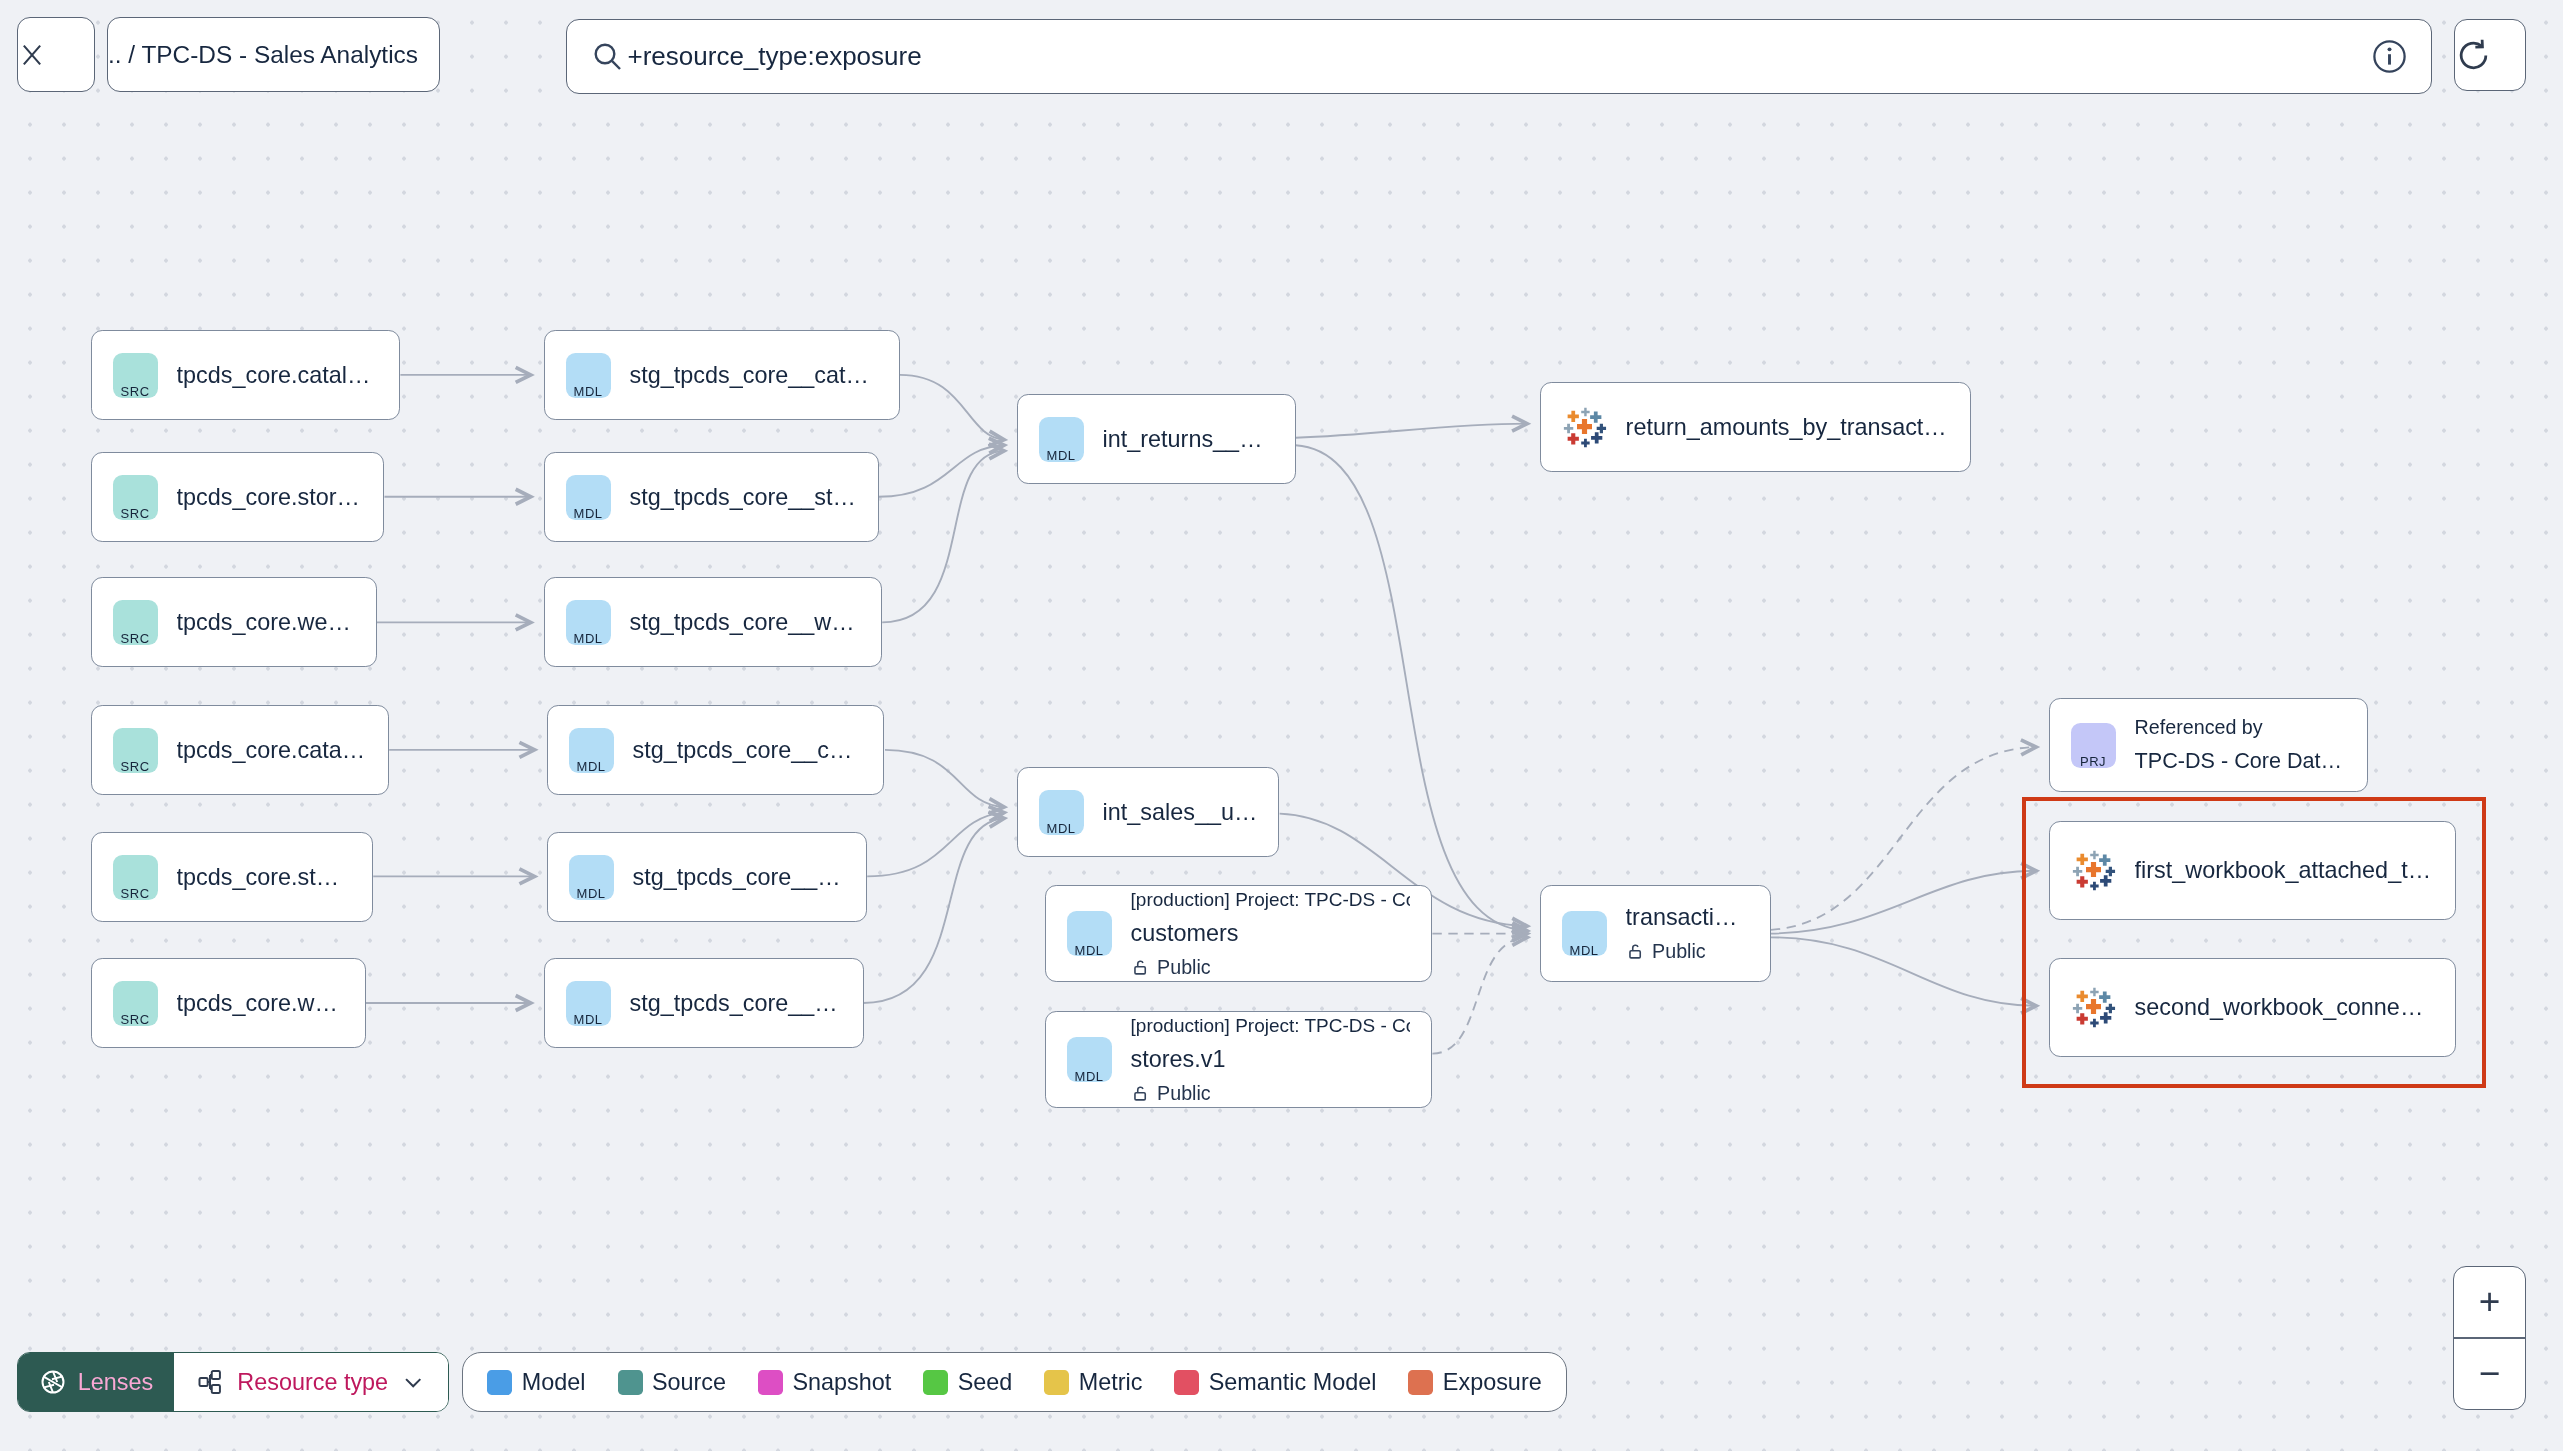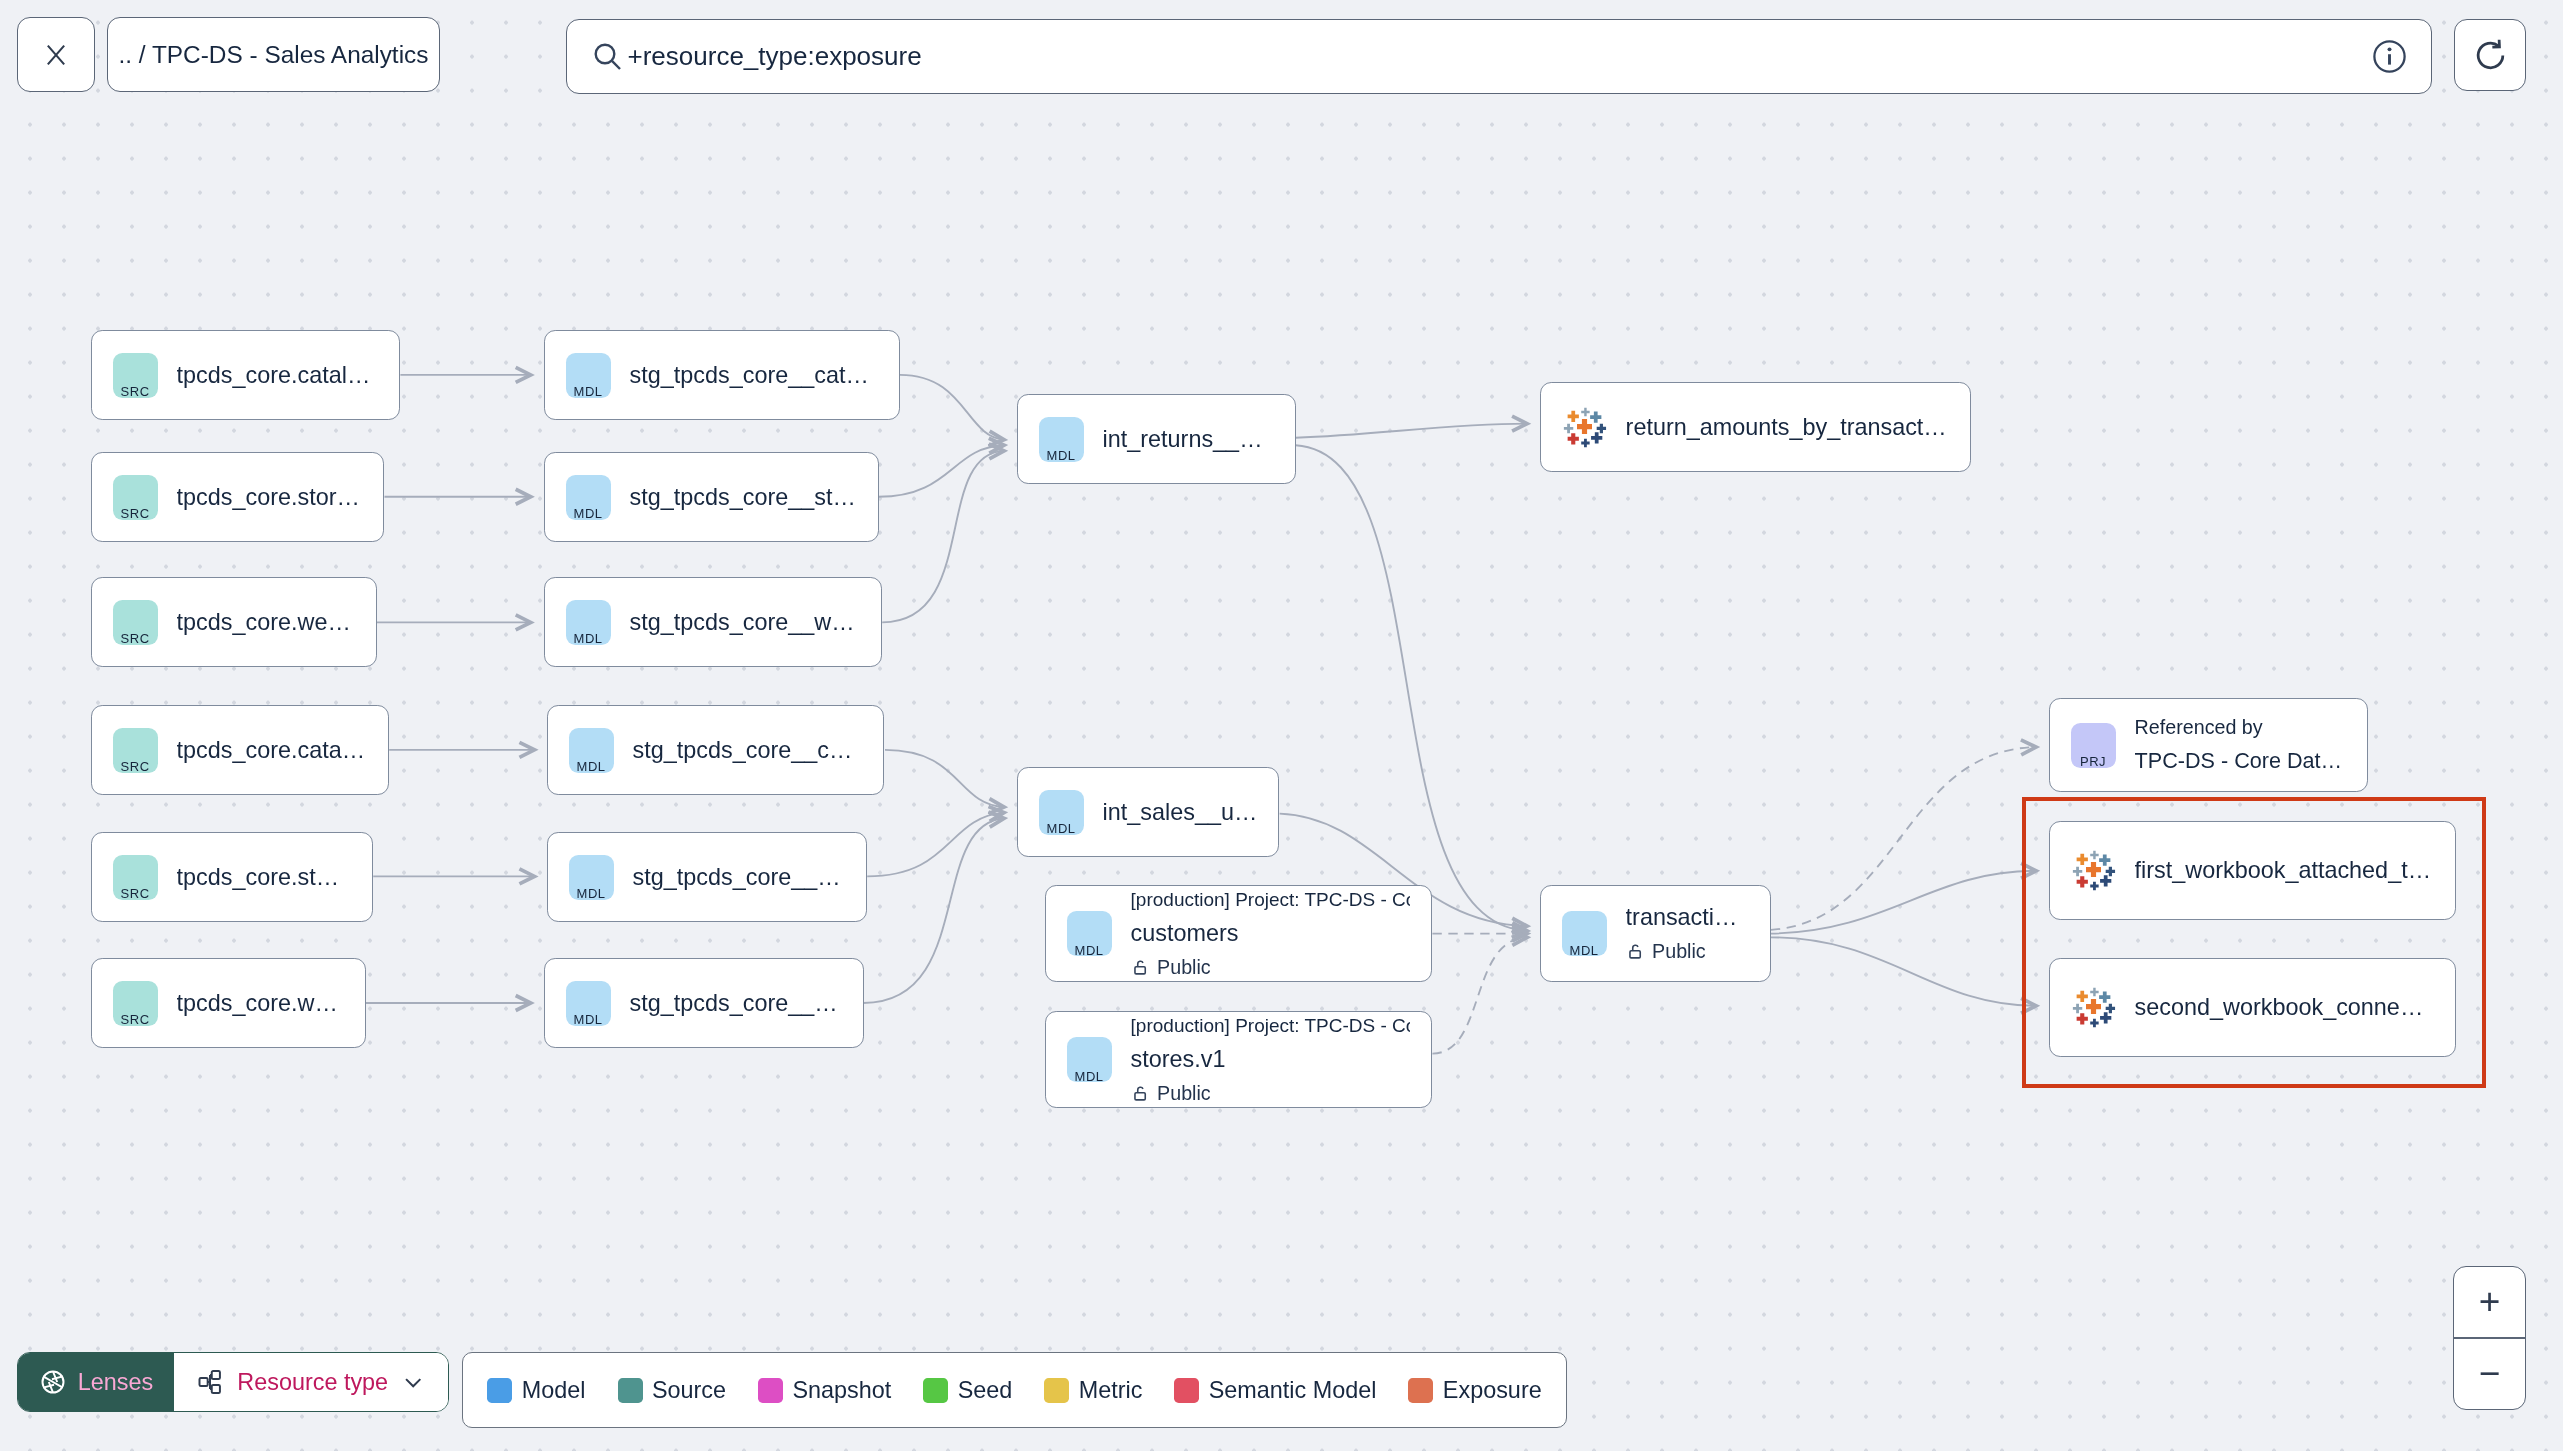--- a/index.html
+++ b/index.html
@@ -6,21 +6,21 @@
   body{
     width:2563px;height:1451px;position:relative;overflow:hidden;
     font-family:"Liberation Sans",sans-serif;color:#17273f;
     background-color:#eff1f5;
     background-image:radial-gradient(circle,#d3d7df 1.9px,transparent 2.1px);
     background-size:34px 34px;background-position:13px 5.6px;
   }
   
   .btn{
     position:absolute;background:#fff;border:1.9px solid #5b6677;border-radius:13px;
-    display:flex;align-items:center;justify-content:center;box-sizing:border-box;cursor:pointer;
+    display:flex;align-items:center;box-sizing:border-box;cursor:pointer;
   }
   .crumb{font-size:24.4px;color:#17273f;}
   .searchbar{
     position:absolute;left:566px;top:19px;width:1866px;height:75px;background:#fff;
     border:1.9px solid #5b6677;border-radius:13px;box-sizing:border-box;
     display:flex;align-items:center;padding:0 22.5px;
   }
   .searchbar input{
     flex:1;border:none;outline:none;font-size:26px;color:#17273f;
     font-family:"Liberation Sans",sans-serif;background:transparent;
@@ -54,22 +54,22 @@
   }
   .lens-seg{
     background:#2d5a52;color:#f9a8d4;display:flex;align-items:center;gap:11.2px;
     padding:0 20.6px;font-size:23.4px;cursor:pointer;
   }
   .rt-seg{
     background:#fff;display:flex;align-items:center;gap:13px;padding:0 22.5px;
     font-size:23.4px;color:#be185d;cursor:pointer;
   }
   .legend{
-    position:absolute;left:462px;top:1352px;height:76px;background:#fff;z-index:4;
-    border:1.9px solid #6b7480;border-radius:10px;box-sizing:border-box;
+    position:absolute;left:462px;top:1352px;height:60px;background:#fff;z-index:4;
+    border:1.9px solid #6b7480;border-radius:19px;box-sizing:border-box;
     display:flex;align-items:center;padding:0 24.4px;gap:32px;
   }
   .li{display:flex;align-items:center;gap:9.4px;font-size:23.4px;}
   .sw{width:25px;height:25px;border-radius:4.7px;flex:0 0 25px;}
   .zoomctl{
     position:absolute;left:2453px;top:1266px;width:73px;height:144px;background:#fff;z-index:4;
     border:1.9px solid #5b6677;border-radius:13px;box-sizing:border-box;
     display:flex;flex-direction:column;
   }
   .zbtn{flex:1;display:flex;align-items:center;justify-content:center;font-size:37px;color:#2f3b4e;cursor:pointer;}

